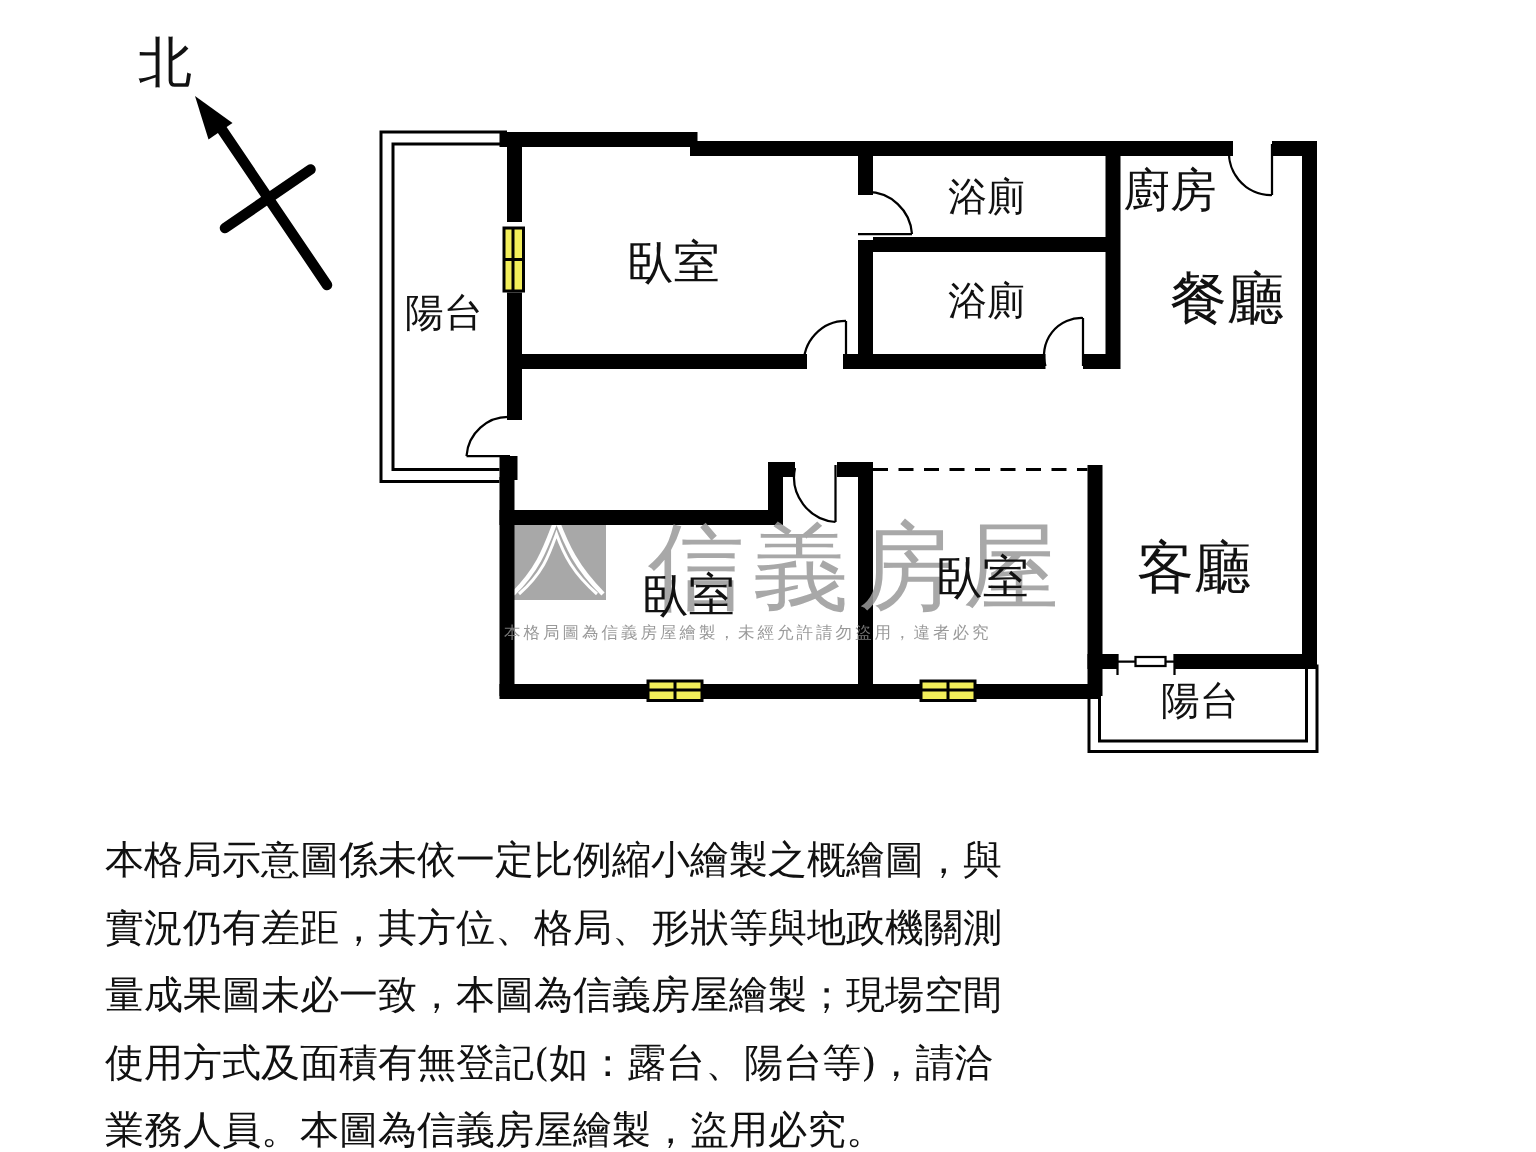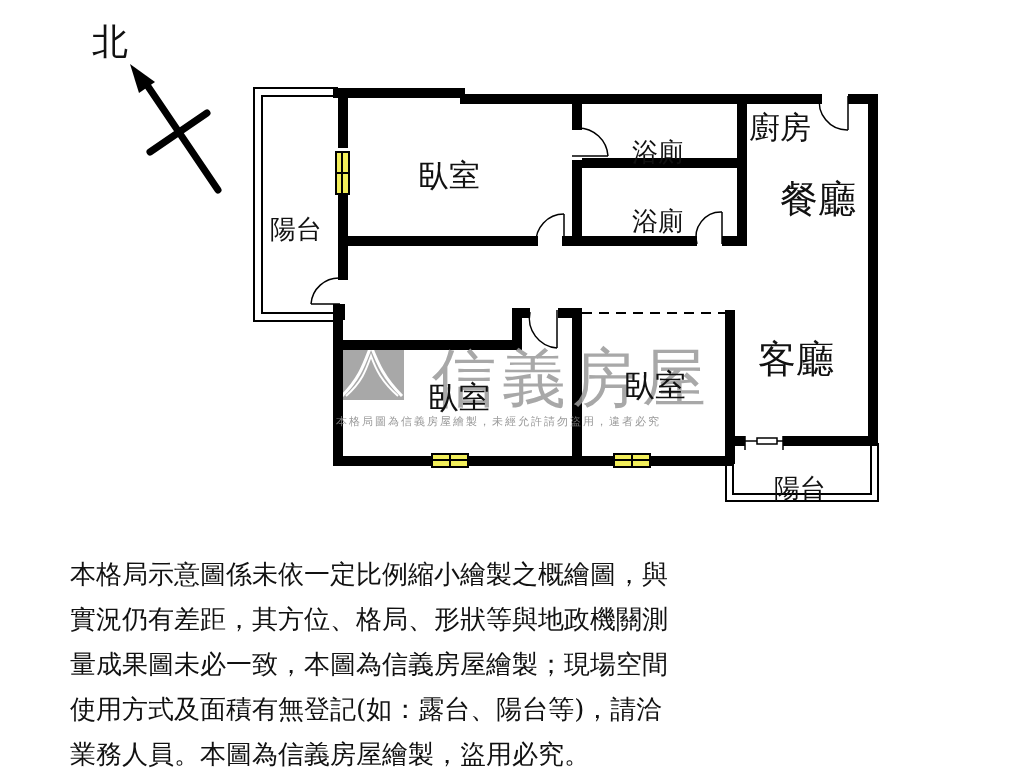--- a/index.html
+++ b/index.html
@@ -1,19 +1,19 @@
 <!DOCTYPE html>
 <html><head>
 <meta charset="utf-8">
 <style>
   html, body { margin:0; padding:0; background:#ffffff; }
   body { width:1024px; height:768px; position:relative; overflow:hidden; font-family:"DejaVu Serif", serif; }
   #plan { position:absolute; left:0; top:0; }
   .room-label { position:absolute; color:#111; font-family:"DejaVu Serif", serif; white-space:nowrap; line-height:1; }
-  .lbl-sm { font-size:26px;margin-top:20px; }
+  .lbl-sm { font-size:26px; }
   .lbl-md { font-size:31px; }
   .lbl-lg { font-size:38px; }
   .north-label { position:absolute; left:92px; top:18px; font-size:36px; font-family:"DejaVu Serif", serif; color:#111; }
   .wm-text { position:absolute; left:432px; top:335px; font-size:64px; color:#9a9a9a; font-family:Liberation Mono, monospace; letter-spacing:6px; opacity:0.85; }
   .wm-sub { position:absolute; left:336px; top:414px; font-size:11px; color:#888; font-family:"DejaVu Sans", sans-serif; letter-spacing:2px; opacity:0.85;text-align:center; }
   .disclaimer { position:absolute; left:70px; top:552px; width:900px; font-size:26px; line-height:45px; color:#111; font-family:"DejaVu Serif", serif; }
   .disclaimer div { white-space:nowrap; }
 </style>
 </head>
 <body>
@@ -133,21 +133,21 @@
 <div class="wm-sub">本格局圖為信義房屋繪製，未經允許請勿盜用，違者必究</div>
 
 <div class="room-label lbl-sm" style="left:270px; top:196px;">陽台</div>
 <div class="room-label lbl-md" style="left:418px; top:160px;">臥室</div>
 <div class="room-label lbl-sm" style="left:632px; top:119px;">浴廁</div>
 <div class="room-label lbl-sm" style="left:632px; top:188px;">浴廁</div>
 <div class="room-label lbl-md" style="left:749px; top:112px;">廚房</div>
 <div class="room-label lbl-lg" style="left:780px; top:180px;">餐廳</div>
 <div class="room-label lbl-md" style="left:428px; top:382px;">臥室</div>
 <div class="room-label lbl-md" style="left:624px; top:370px;">臥室</div>
-<div class="room-label lbl-lg" style="left:758px; top:340px;">客廳</div>
+<div class="room-label lbl-lg" style="left:758px; top:359px;">客廳</div>
 <div class="room-label lbl-sm" style="left:774px; top:455px;">陽台</div>
 
 <div class="disclaimer">
   <div>本格局示意圖係未依一定比例縮小繪製之概繪圖，與</div>
   <div>實況仍有差距，其方位、格局、形狀等與地政機關測</div>
   <div>量成果圖未必一致，本圖為信義房屋繪製；現場空間</div>
   <div>使用方式及面積有無登記(如：露台、陽台等)，請洽</div>
   <div>業務人員。本圖為信義房屋繪製，盜用必究。</div>
 </div>
 

